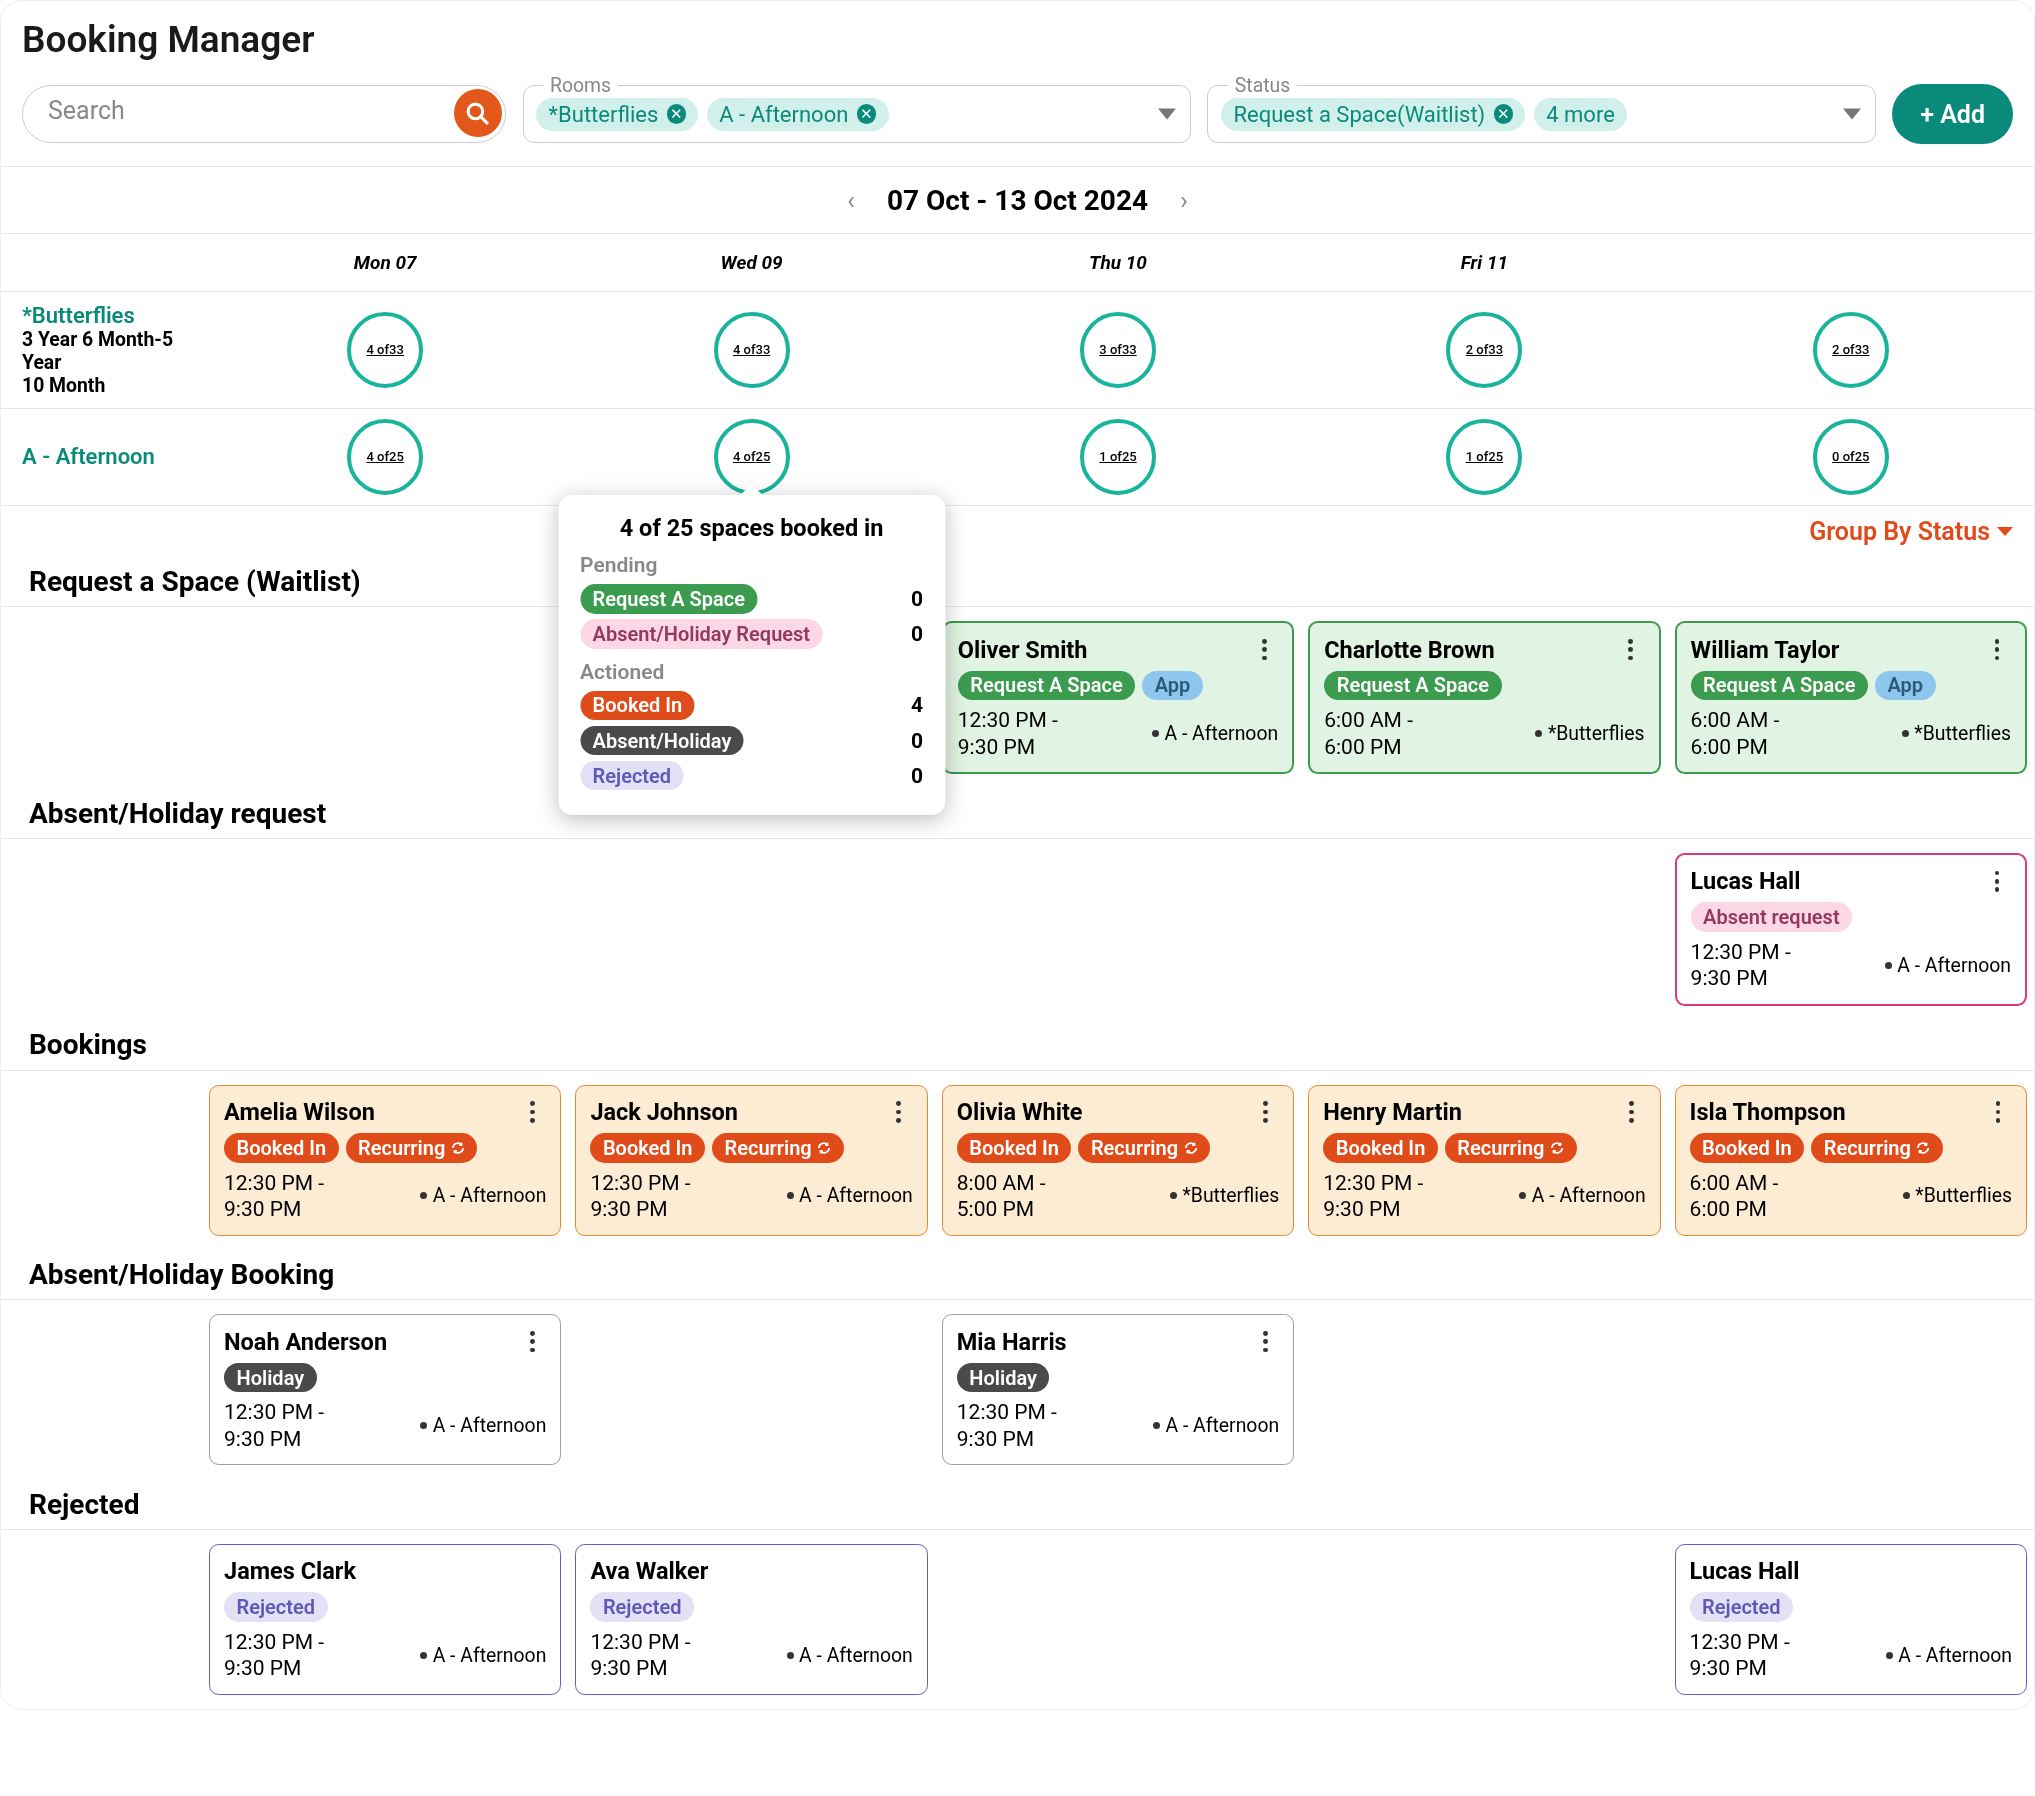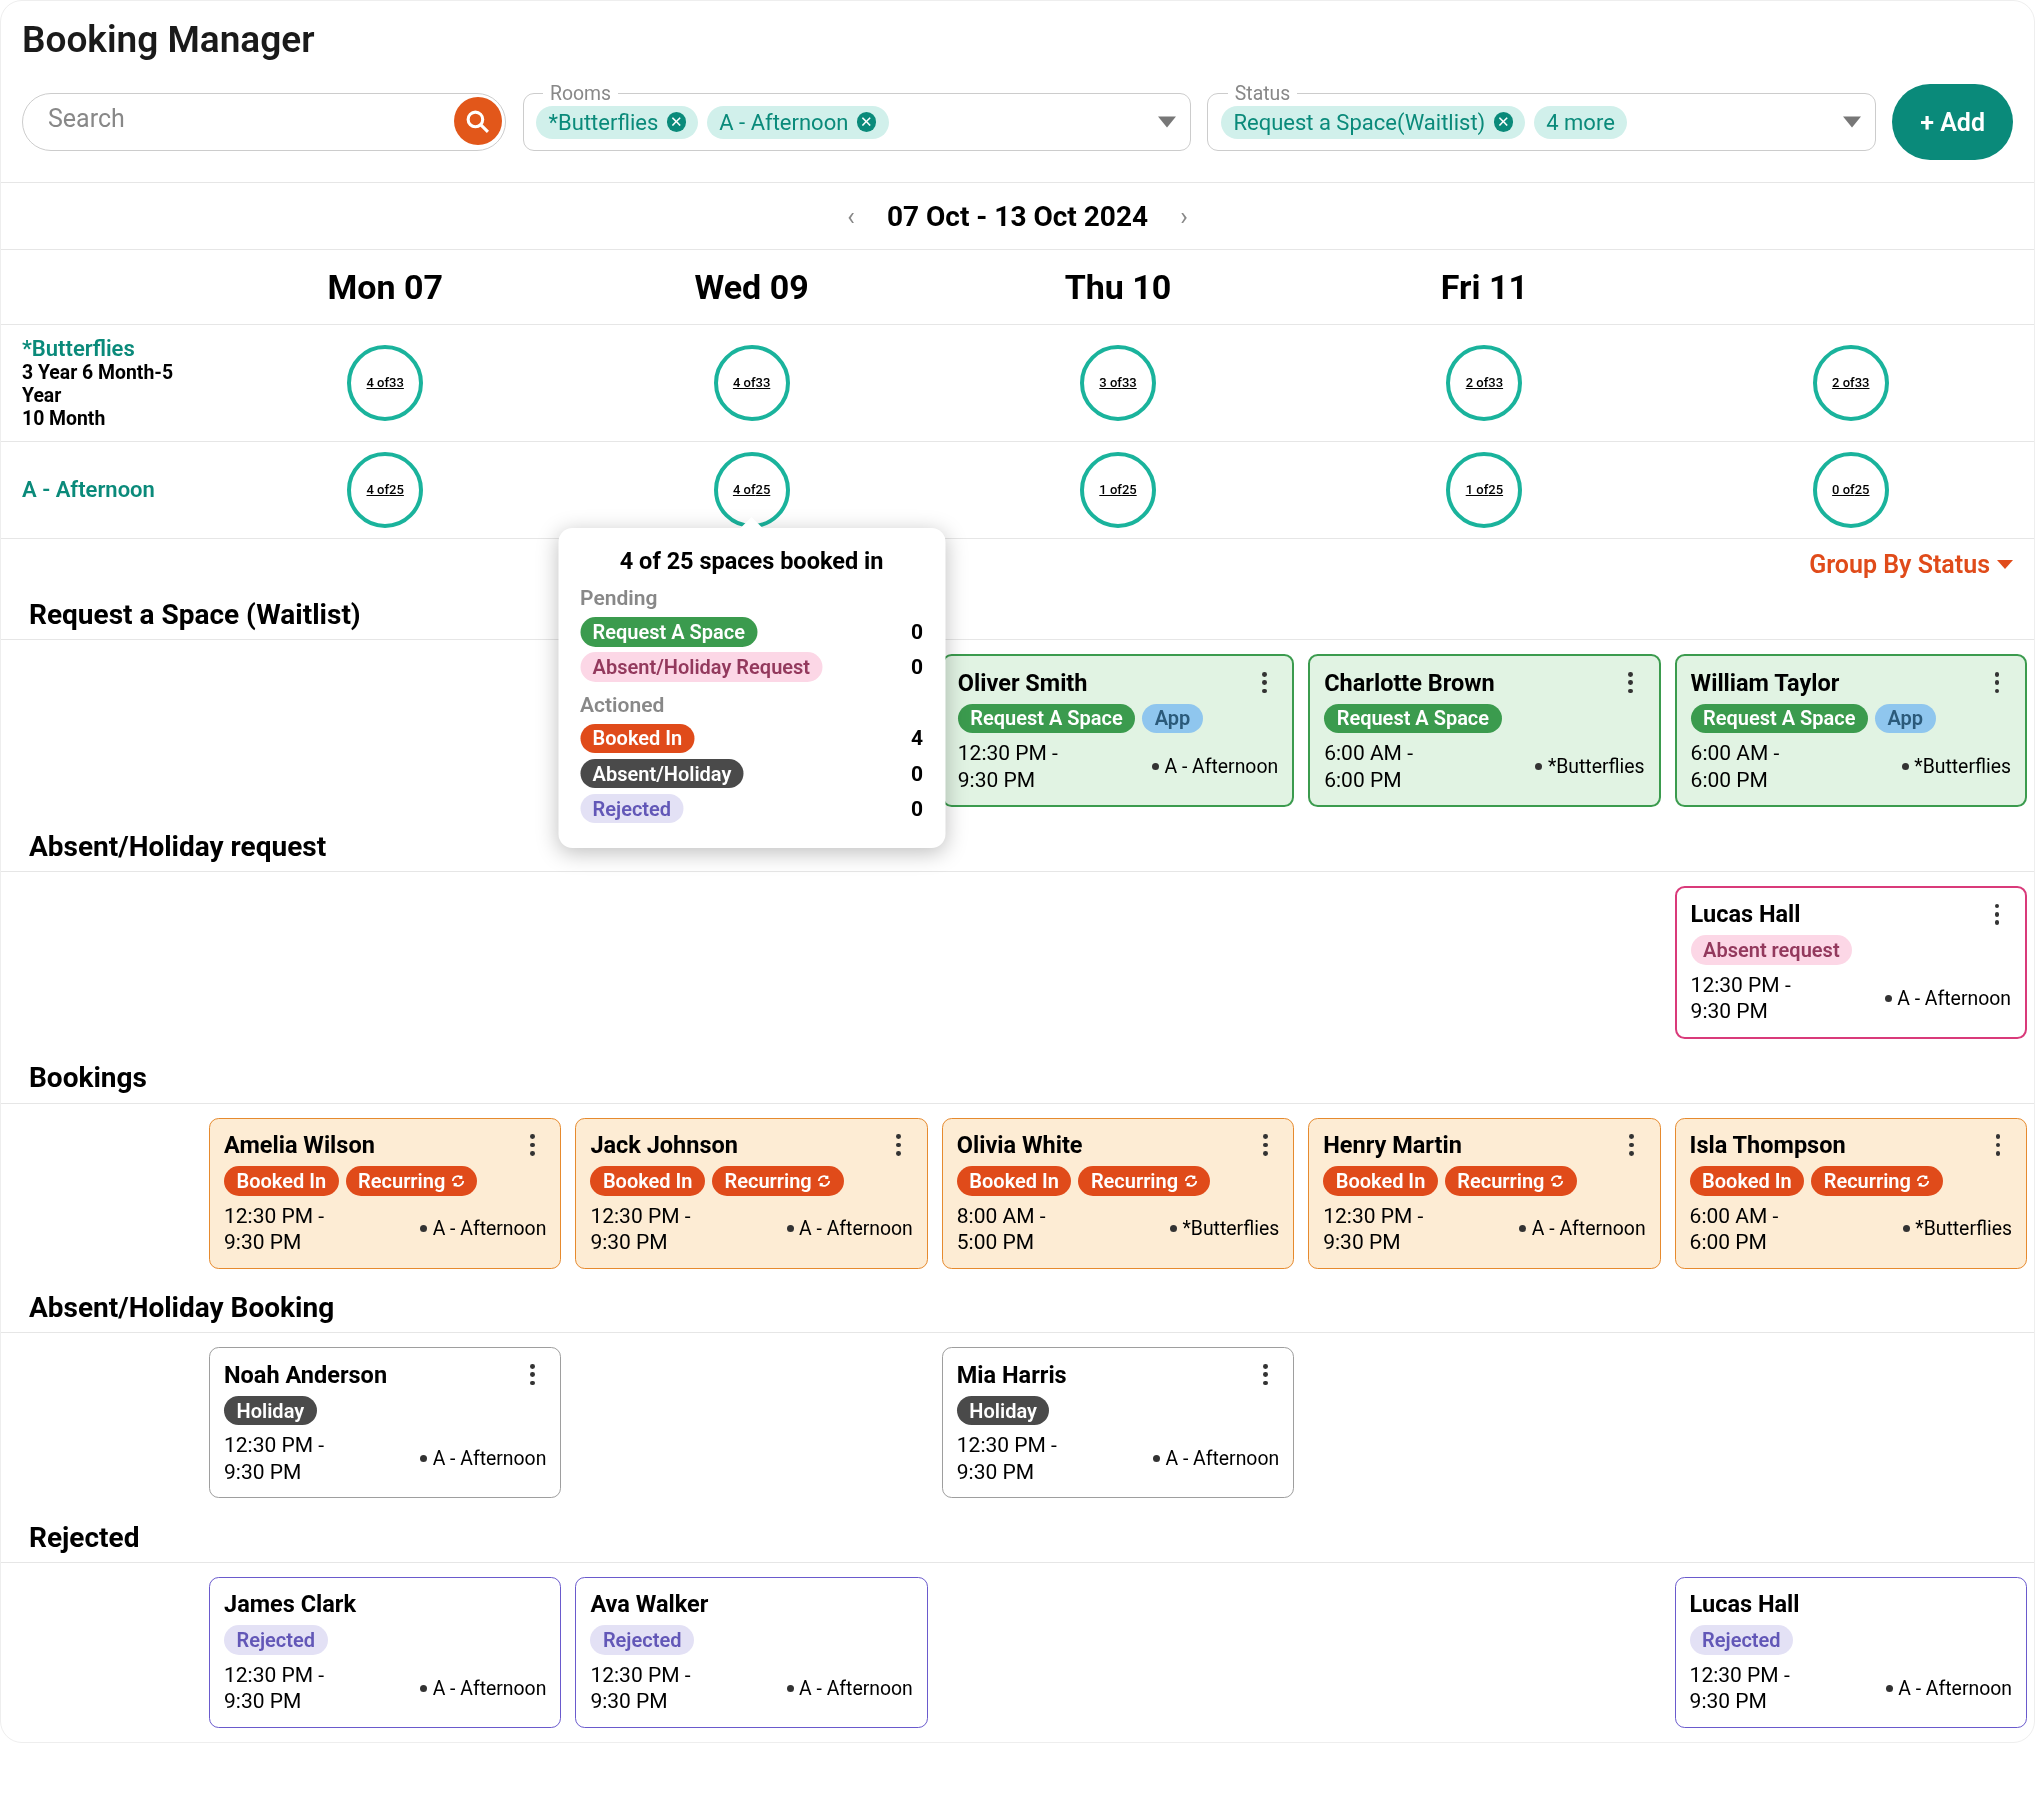--- a/index.html
+++ b/index.html
@@ -129,21 +129,21 @@
     position: absolute;
     right: 14px;
     top: 50%;
     transform: translateY(-50%);
     border-left: 9.7px solid transparent;
     border-right: 9.7px solid transparent;
     border-top: 11px solid #777;
   }
   .add-btn {
     flex: 0 0 auto;
-    height: 76px;
+    height: 60px;
     border-radius: 691px;
     background: var(--teal);
     color: #fff;
     border: none;
     font-size: 25px;
     font-weight: 600;
     padding: 0 28px;
     cursor: pointer;
   }
 
@@ -168,21 +168,22 @@
   .day-header {
     display: grid;
     grid-template-columns: 201px repeat(5, 1fr);
     border-top: 1.4px solid var(--row-border);
     border-bottom: 1.4px solid var(--row-border);
   }
   .day-header .day {
     text-align: center;
     padding: 16.6px 0;
     font-weight: 700;
-    font-size: 34px;
+    font-size: 19px;
+    font-style: italic;
   }
 
   .room-row {
     display: grid;
     grid-template-columns: 201px repeat(5, 1fr);
     border-bottom: 1.4px solid var(--row-border);
     align-items: center;
     min-height: 97px;
   }
   .room-label { padding: 11px 0 11px 21px; }

